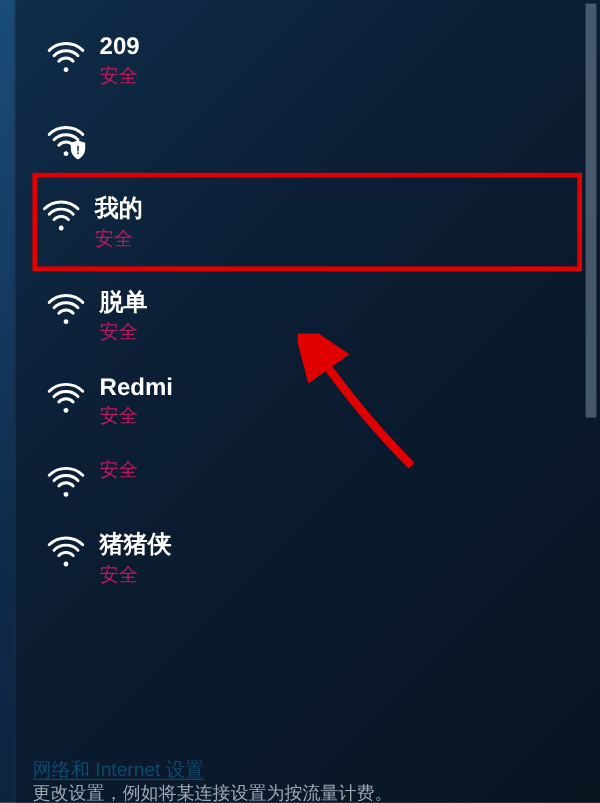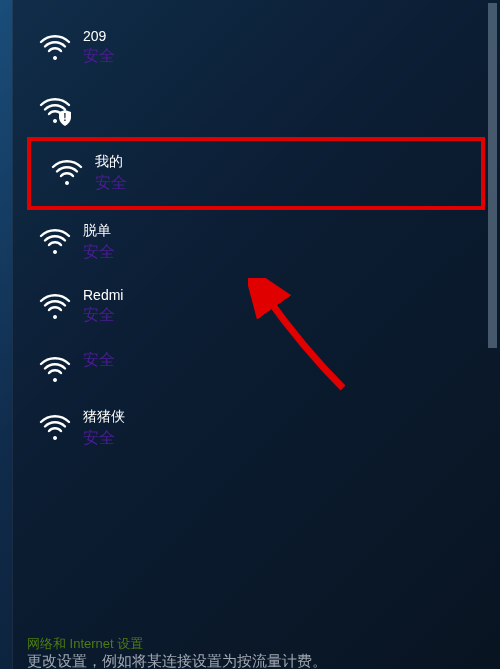--- a/index.html
+++ b/index.html
@@ -40,51 +40,52 @@
       display: flex;
       align-items: flex-start;
       padding: 12px 10px 12px 26px;
       cursor: pointer;
       position: relative;
     }
     .wifi-item.highlighted {
       border: 4px solid #e00000;
       margin-left: 14px;
       margin-right: 0px;
-      padding-left: 20px;
+      padding-left: 4px;
     }
     .icon-wrap {
       width: 32px;
       height: 32px;
       flex-shrink: 0;
       margin-right: 12px;
       margin-top: 2px;
       position: relative;
     }
     .text-wrap {
       display: flex;
       flex-direction: column;
     }
     .ssid {
       color: #ffffff;
-      font-size: 14px;
-      font-weight: 400;
+      font-size: 20px;
+      font-weight: 700;
       margin-bottom: 2px;
     }
     .status {
-      color: #4c1d95;
+      color: #be185d;
       font-size: 16px;
       font-weight: 400;
     }
     .settings-link {
       position: absolute;
       left: 14px;
       bottom: 16px;
-      color: #4d7c0f;
-      font-size: 13px;
+      color: #0c4a6e;
+      font-size: 16px;
+      text-decoration: underline;
       text-underline-offset: 2px;
     }
     .truncated-text {
       position: absolute;
       left: 14px;
       bottom: -2px;
       color: #a0a8b2;
       font-size: 15px;
     }
     .arrow {

